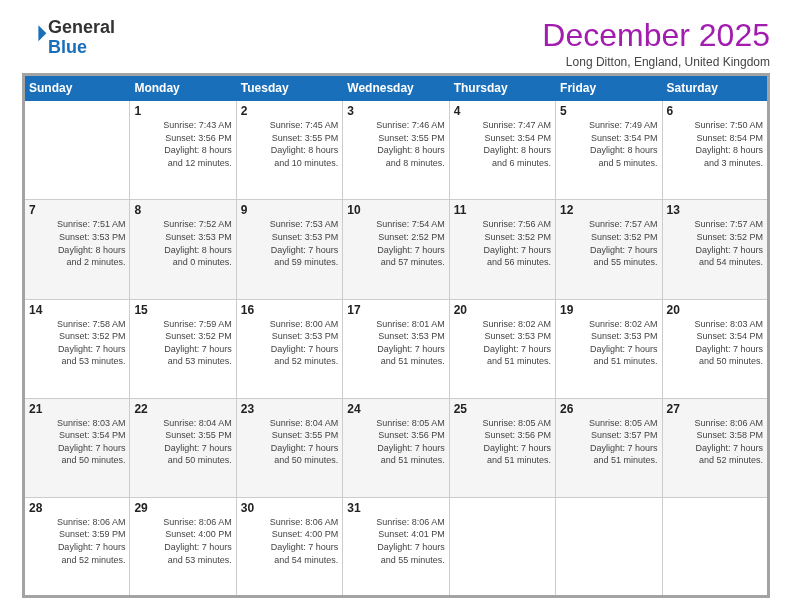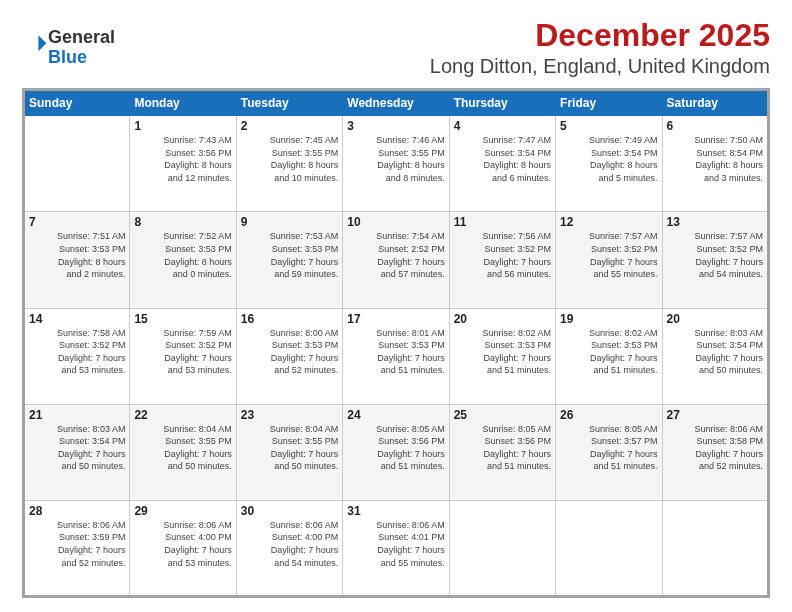--- a/index.html
+++ b/index.html
@@ -13,22 +13,22 @@
     .page {
       width: 792px;
       height: 612px;
       padding: 18px 22px 14px 22px;
       display: flex;
       flex-direction: column;
     }
     .header {
       display: flex;
       justify-content: space-between;
-      align-items: center;
-      margin-bottom: 10px;
+      align-items: flex-start;
+      margin-bottom: 4px;
     }
     .logo {
       display: flex;
       align-items: center;
     }
     .logo-text {
       font-size: 18px;
       font-weight: bold;
       line-height: 1.1;
     }
@@ -38,26 +38,26 @@
       width: 24px;
       height: 24px;
       margin-left: 2px;
       margin-top: -4px;
     }
     .title-block {
       text-align: right;
     }
     .month-year {
       font-size: 32px;
-      font-weight: bold;
-      color: #b91c1c;
+      font-weight: normal;
+      color: #a21caf;
       line-height: 1.1;
     }
     .location {
-      font-size: 20px;
+      font-size: 12px;
       color: #444;
       margin-top: 2px;
     }
     .calendar {
       flex: 1;
       border: 3px solid #a3a3a3;
       border-collapse: collapse;
       width: 100%;
       table-layout: fixed;
     }

